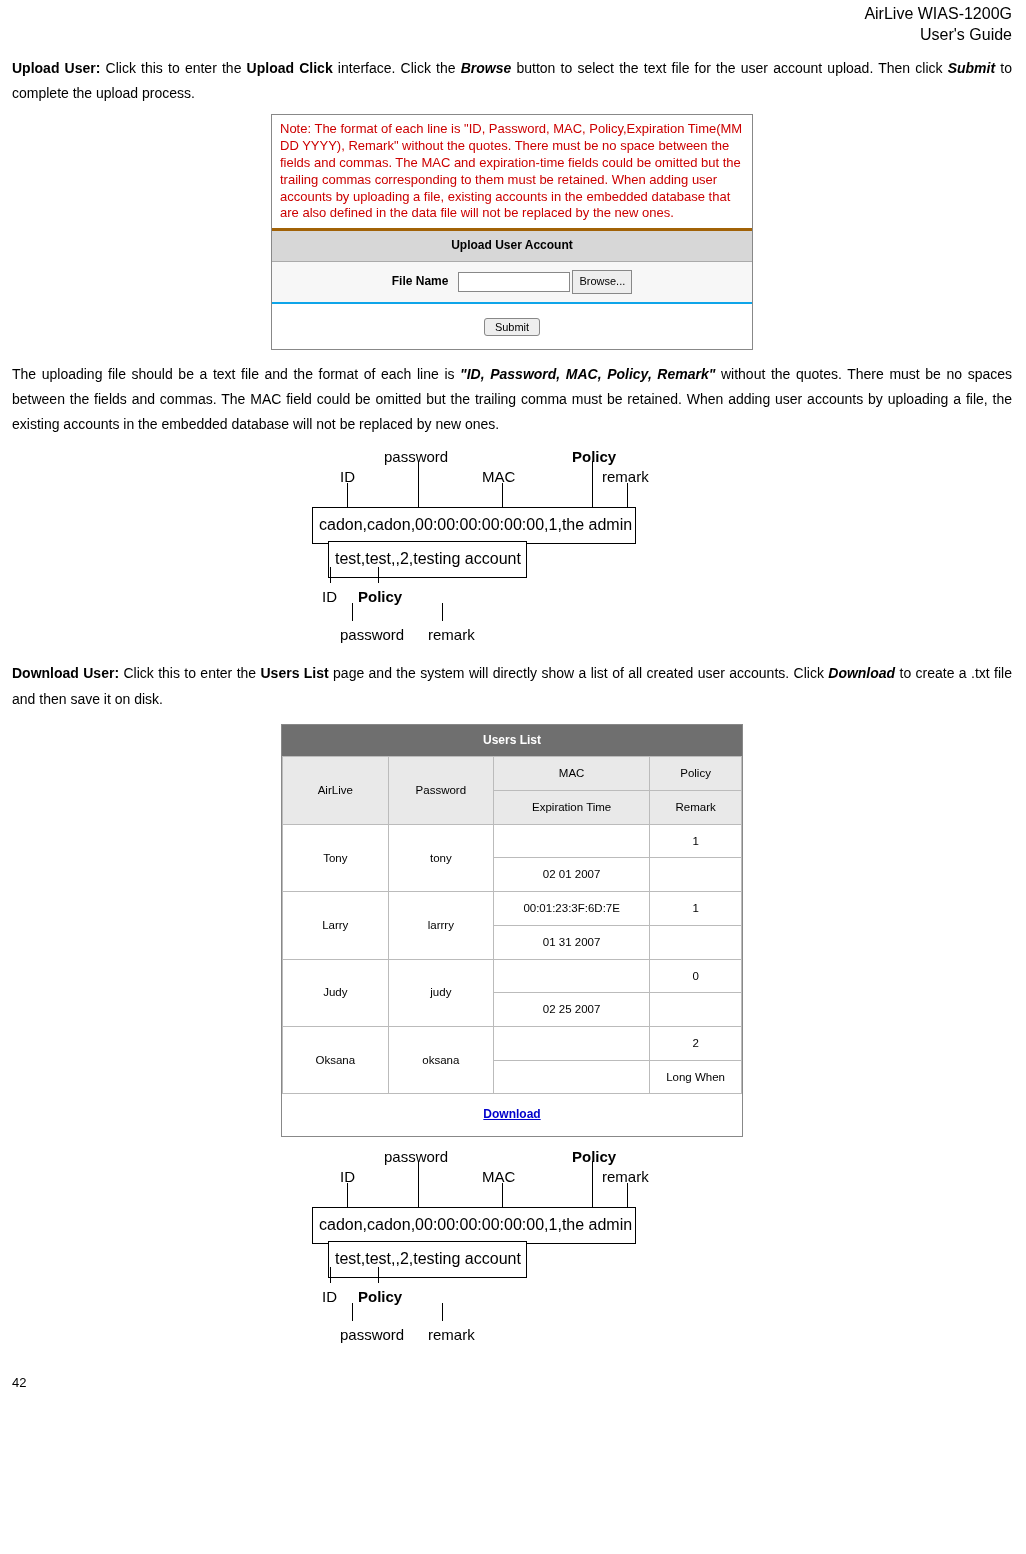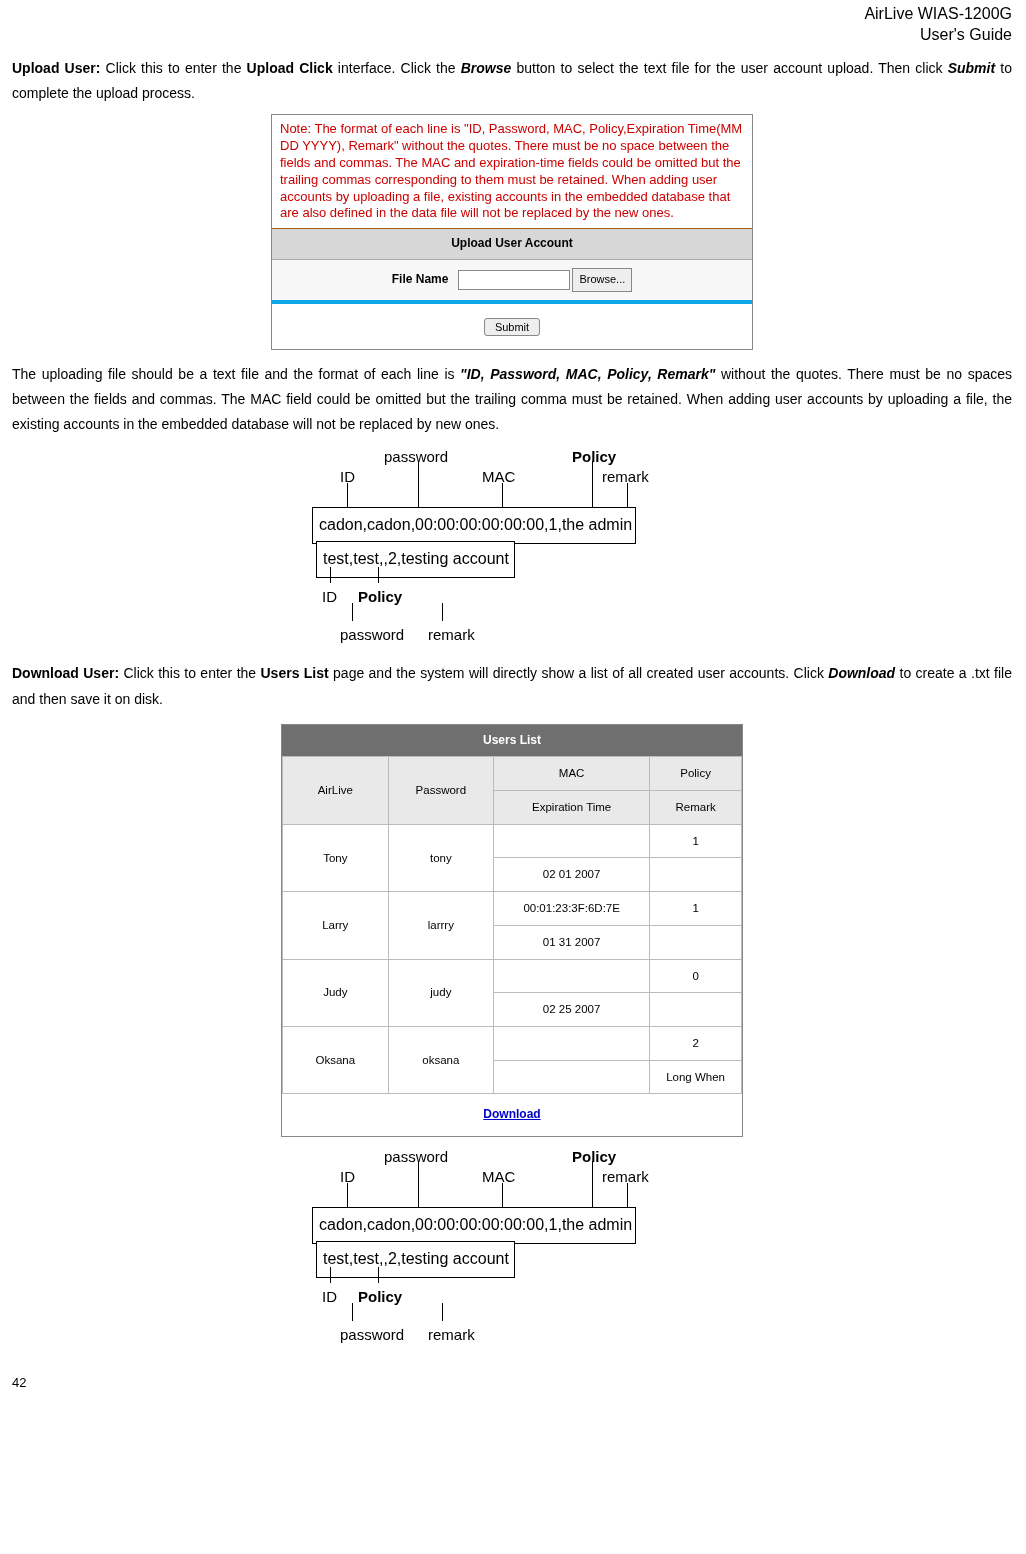--- a/index.html
+++ b/index.html
@@ -37,31 +37,31 @@
     padding: 6px 8px;
     line-height: 1.3;
     text-align: left;
   }
   .fig1 .graybar {
     background: #d7d7d7;
     text-align: center;
     font-weight: bold;
     font-size: 12px;
     padding: 4px 0;
-    border-top: 1px solid #a16207;
+    border-top: 3px solid #a16207;
     border-bottom: 1px solid #aaa;
   }
   .fig1 .filerow {
     display: flex;
     align-items: center;
     justify-content: center;
     gap: 10px;
     padding: 8px 0;
     font-size: 12px;
-    border-bottom: 4px solid #0ea5e9;
+    border-bottom: 2px solid #0ea5e9;
     background: #f7f7f7;
   }
   .fig1 .file-input-box {
     display: inline-flex;
     align-items: center;
   }
   .fig1 .file-text {
     width: 110px;
     height: 18px;
     border: 1px solid #888;
@@ -112,21 +112,21 @@
     width: 0;
     border-left: 1.2px solid #000;
   }
   .diagram .bigbox {
     width: 310px;
     left: 20px;
     top: 64px;
   }
   .diagram .smallbox {
     width: 185px;
-    left: 24px;
+    left: 36px;
     top: 98px;
   }
   .diagram .l-id1 { left: 48px; top: 20px; }
   .diagram .l-pw1 { left: 92px; top: 0px; }
   .diagram .l-mac { left: 190px; top: 20px; }
   .diagram .l-policy1 { left: 280px; top: 0px; font-weight: bold; }
   .diagram .l-remark1 { left: 310px; top: 20px; }
   .diagram .l-id2 { left: 30px; top: 140px; }
   .diagram .l-policy2 { left: 66px; top: 140px; font-weight: bold; }
   .diagram .l-pw2 { left: 48px; top: 178px; }

